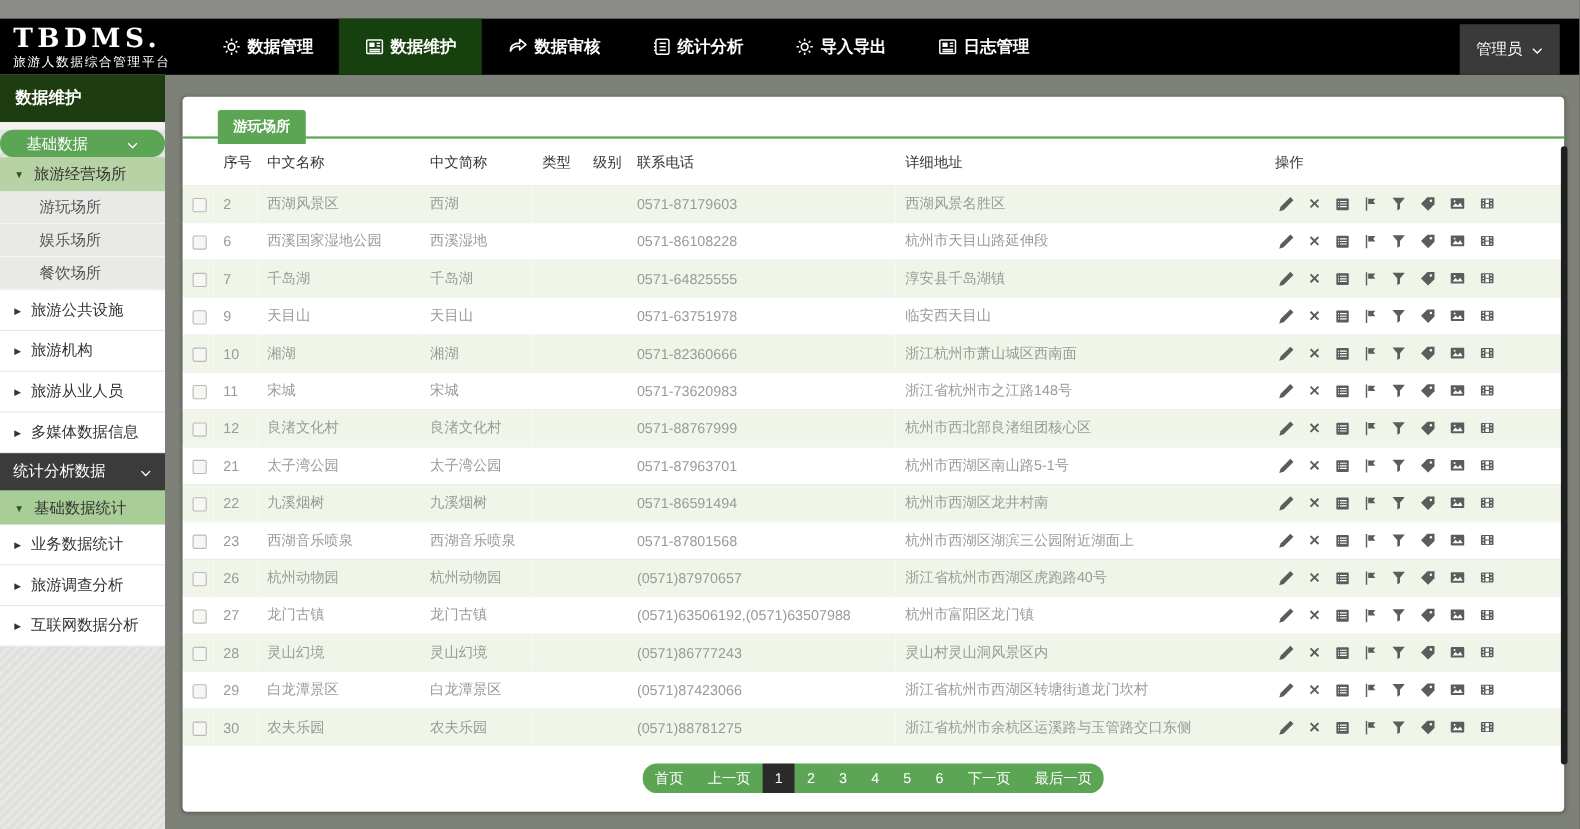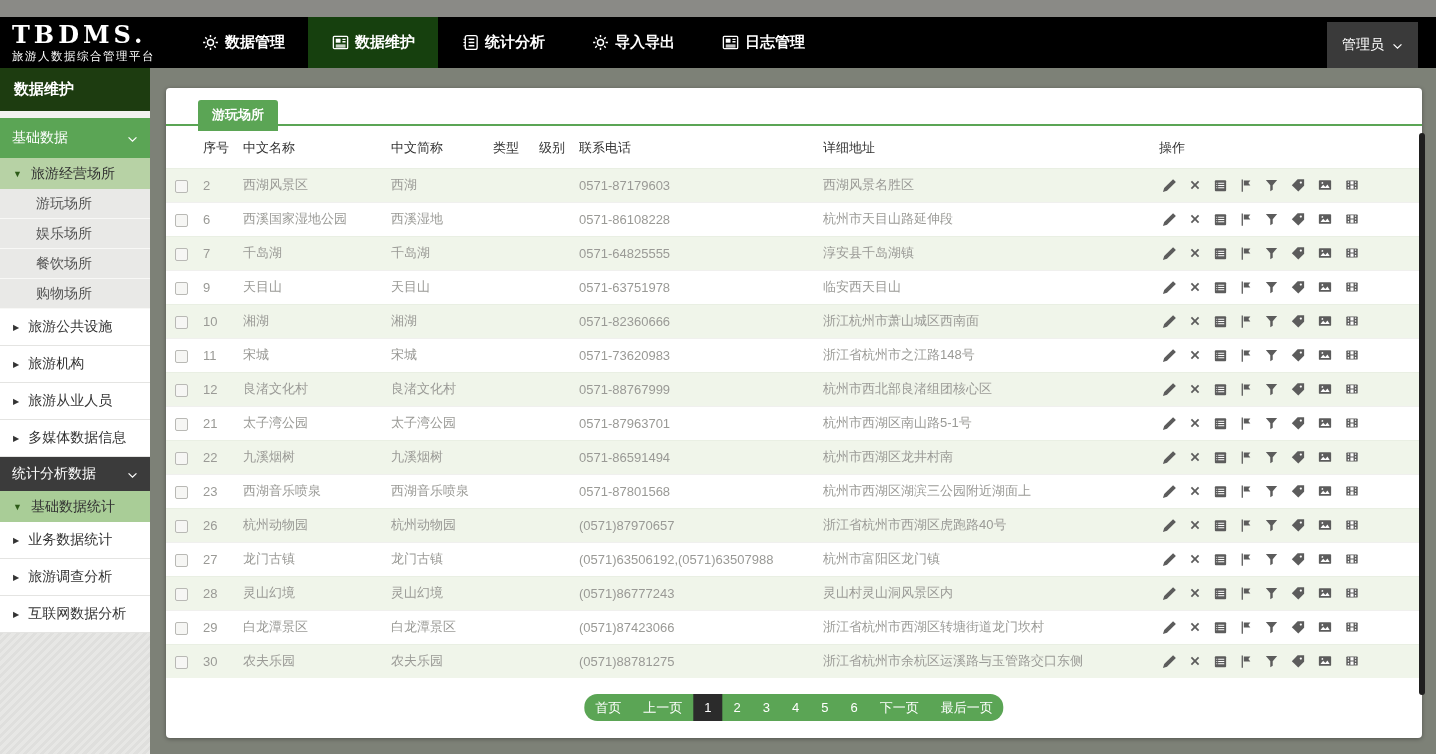--- a/index.html
+++ b/index.html
@@ -17,21 +17,21 @@
   .menu { display:flex; align-items:stretch; }
   .menu-item { display:flex; align-items:center; gap:5px; padding:0 23px; color:#fff; font-size:15px; font-weight:bold; cursor:pointer; }
   .menu-item.active { background:#16400e; }
   .menu-item svg { display:block; }
   .admin { position:absolute; right:18px; top:5px; bottom:0; background:#3a3a3a; color:#fff; display:flex; align-items:center; gap:8px; padding:0 15px; font-size:14px; cursor:pointer; }
   
   .sidebar { position:absolute; top:68px; left:0; width:150px; bottom:0;
     background:repeating-linear-gradient(135deg,#e7e7e5 0px,#e7e7e5 3px,#dfdfdd 3px,#dfdfdd 6px); }
   .side-header { height:43px; background:#1d3c10; color:#fff; font-weight:bold; font-size:15px; display:flex; align-items:center; padding-left:14px; }
   .side-gap { height:7px; background:#f2f2f0; }
-  .side-green { height:40px; background:#5ba555; color:#fff; font-size:14px; display:flex; align-items:center; justify-content:space-between; padding:0 12px; cursor:pointer; }
+  .side-green { height:25px; background:#5ba555; color:#fff; font-size:14px; display:flex; align-items:center; justify-content:space-between; padding:0 24px; cursor:pointer;border-radius:13px; }
   .side-parent { height:31px; background:#b7d2a5; color:#333; font-size:14px; display:flex; align-items:center; padding-left:13px; gap:9px; cursor:pointer; }
   .tri-down { font-size:9px; color:#2d5c18; }
   .tri-right { font-size:8px; color:#333; }
   .side-child { height:30px; background:#e9e9e7; border-bottom:1px solid #f8f8f6; color:#555; font-size:14px; display:flex; align-items:center; padding-left:36px; cursor:pointer; }
   .side-item { height:37px; background:#fff; border-bottom:1px solid #e4e4e2; color:#333; font-size:14px; display:flex; align-items:center; padding-left:13px; gap:9px; cursor:pointer; }
   .side-dark { height:34px; background:#3b3b3b; color:#fff; font-size:14px; display:flex; align-items:center; justify-content:space-between; padding:0 12px; cursor:pointer; }
   .side-parent2 { height:31px; background:#a9cd97; color:#333; font-size:14px; display:flex; align-items:center; padding-left:13px; gap:9px; cursor:pointer; }
   
   .main { position:absolute; left:150px; top:68px; right:0; bottom:0; }
   .card { position:absolute; left:16px; top:20px; width:1256px; height:650px; background:#fff; border-radius:4px; box-shadow:0 1px 4px rgba(0,0,0,.35); }
@@ -84,20 +84,28 @@
                 <rect x="2.5" y="3.5" width="15" height="13" rx="1"></rect>
                 <rect x="5" y="6" width="5" height="4.2" fill="#fff" stroke="none"></rect>
                 <path d="M12 6.7h3.3M12 9.2h3.3M5 12.7h10.3M5 14.6h10.3"></path>
               </g>
             </svg>
           </span>
         <span>数据维护</span>
       </div>
       <div class="menu-item">
         <span>
+            <svg width="20" height="19" viewBox="0 0 20 20">
+              <path fill="none" stroke="#fff" stroke-width="1.5" stroke-linejoin="round" d="M11.5 6.5V3l6 5-6 5v-3.4c-4.2-.2-7 1.4-8.8 4.6-.2-5 3-7.6 8.8-7.7z"></path>
+            </svg>
+          </span>
+        <span>数据审核</span>
+      </div>
+      <div class="menu-item">
+        <span>
             <svg width="19" height="19" viewBox="0 0 20 20">
               <g fill="none" stroke="#fff" stroke-width="1.4">
                 <rect x="4.5" y="2.8" width="12.5" height="14.4" rx="2"></rect>
                 <path d="M8 6.6h6M8 10h6M8 13.4h6"></path>
                 <path d="M4.5 6.6H2.6M4.5 10H2.6M4.5 13.4H2.6" stroke-width="1.2"></path>
               </g>
             </svg>
           </span>
         <span>统计分析</span>
       </div>
@@ -147,23 +155,20 @@
       <span>旅游经营场所</span>
     </div>
     <div class="side-child">
         <span>游玩场所</span>
       </div>
     <div class="side-child">
         <span>娱乐场所</span>
       </div>
     <div class="side-child">
         <span>餐饮场所</span>
-      </div>
-    <div class="side-child">
-        <span>购物场所</span>
       </div>
     <div class="side-item">
       <span class="tri-right">▶</span>
       <span>旅游公共设施</span>
     </div>
     <div class="side-item">
       <span class="tri-right">▶</span>
       <span>旅游机构</span>
     </div>
     <div class="side-item">

